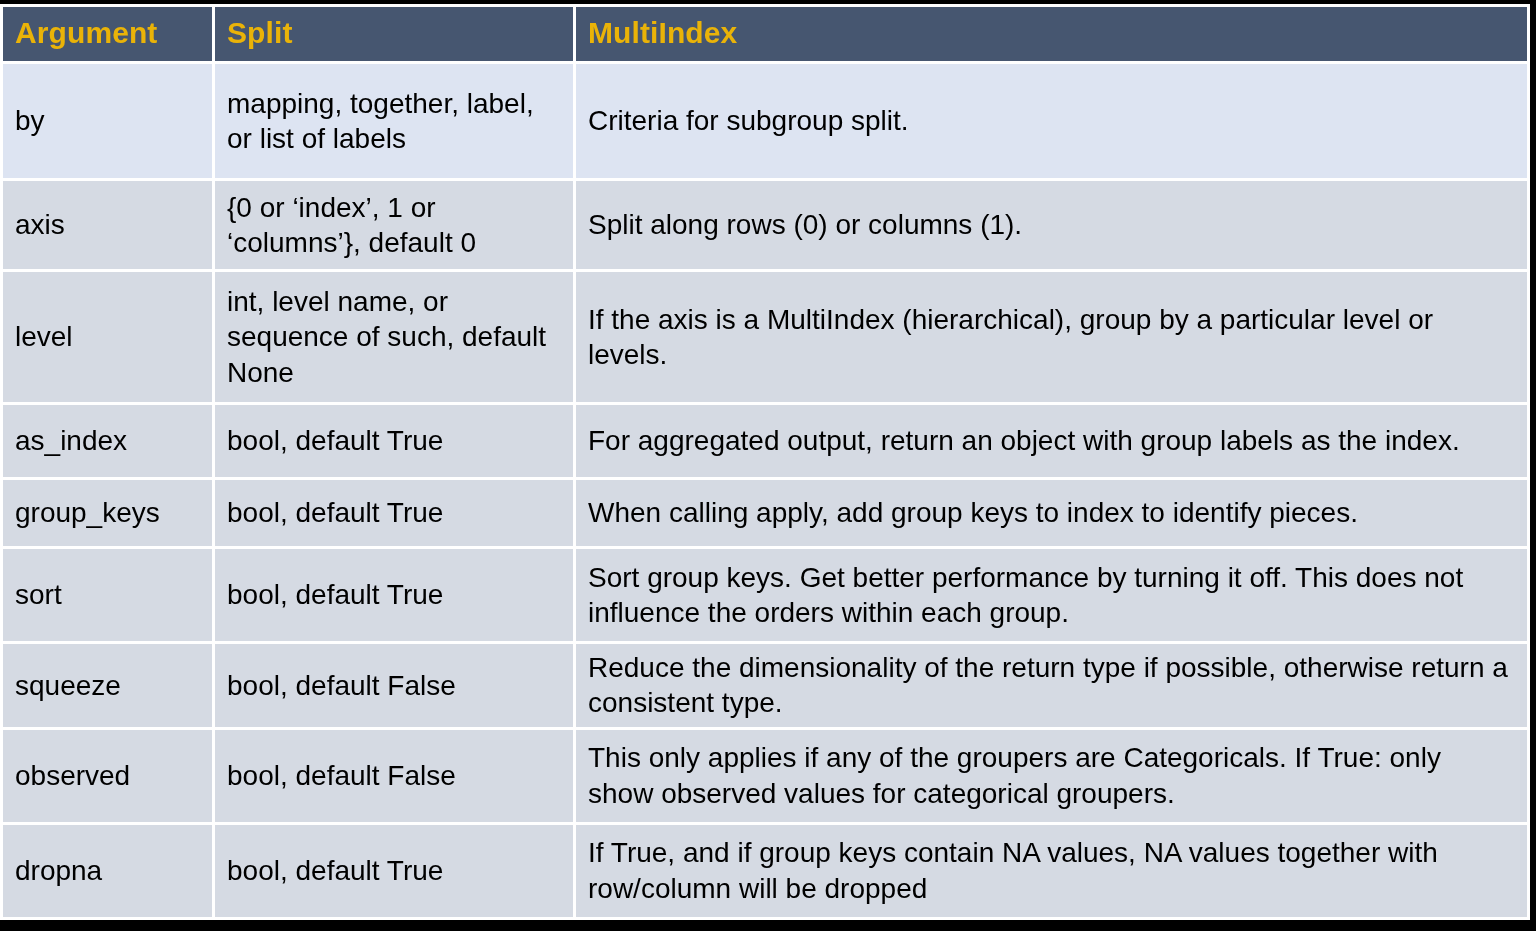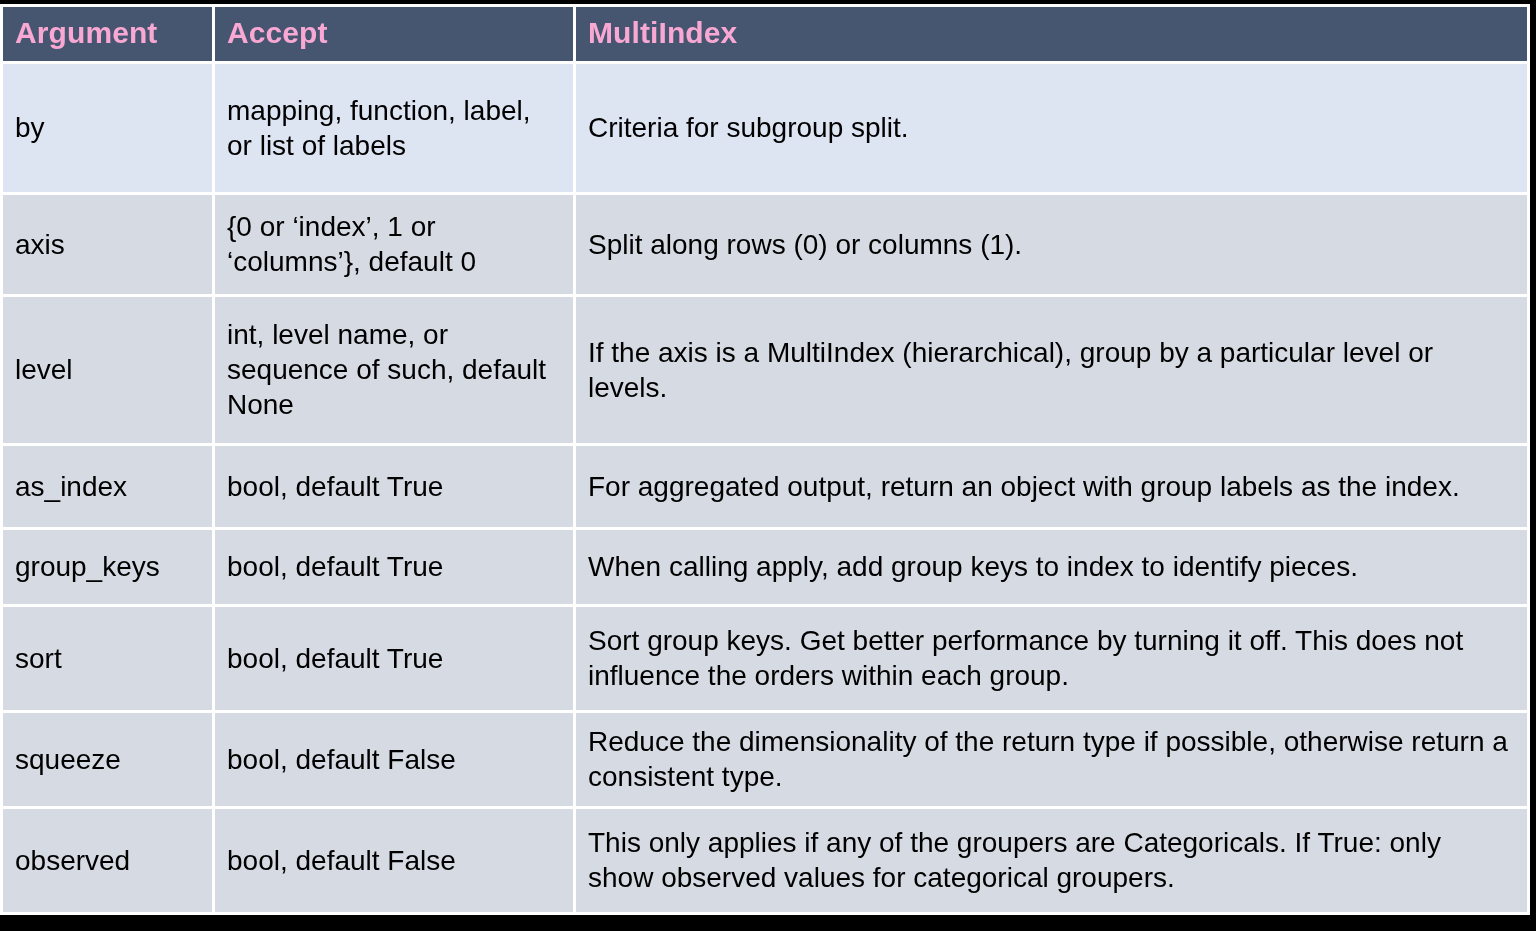--- a/index.html
+++ b/index.html
@@ -43,21 +43,21 @@
     background: #ffffff;
   }
 
   
   col.c-arg   { width: 209px; }
   col.c-acc   { width: 358px; }
   col.c-desc  { width: auto; }
 
   thead th {
     background: #465670;
-    color: #f9a8d4;
+    color: #eab308;
     font-size: 30px;
     font-weight: bold;
     text-align: left;
     padding: 4px 10px 6px 12px;
     height: 44px;
     vertical-align: middle;
     letter-spacing: 0.1px;
     border: 0;
   }
 
@@ -98,28 +98,28 @@
   <div class="table-wrap">
     <table class="param-table">
       <colgroup>
         <col class="c-arg">
         <col class="c-acc">
         <col class="c-desc">
       </colgroup>
       <thead>
         <tr>
           <th>Argument</th>
-          <th>Accept</th>
+          <th>Split</th>
           <th>MultiIndex</th>
         </tr>
       </thead>
       <tbody>
         <tr class="row-light h-by">
           <td class="cell-arg">by</td>
-          <td class="cell-acc">mapping, function, label, or list of labels</td>
+          <td class="cell-acc">mapping, together, label, or list of labels</td>
           <td class="cell-desc">Criteria for subgroup split.</td>
         </tr>
         <tr class="row-gray h-axis">
           <td class="cell-arg">axis</td>
           <td class="cell-acc">{0 or ‘index’, 1 or ‘columns’}, default 0</td>
           <td class="cell-desc">Split along rows (0) or columns (1).</td>
         </tr>
         <tr class="row-gray h-level">
           <td class="cell-arg">level</td>
           <td class="cell-acc">int, level name, or sequence of such, default None</td>
@@ -143,16 +143,21 @@
         <tr class="row-gray h-squeeze">
           <td class="cell-arg">squeeze</td>
           <td class="cell-acc">bool, default False</td>
           <td class="cell-desc">Reduce the dimensionality of the return type if possible, otherwise return a consistent type.</td>
         </tr>
         <tr class="row-gray h-observed">
           <td class="cell-arg">observed</td>
           <td class="cell-acc">bool, default False</td>
           <td class="cell-desc">This only applies if any of the groupers are Categoricals. If True: only show observed values for categorical groupers.</td>
         </tr>
+        <tr class="row-gray h-dropna">
+          <td class="cell-arg">dropna</td>
+          <td class="cell-acc">bool, default True</td>
+          <td class="cell-desc">If True, and if group keys contain NA values, NA values together with row/column will be dropped</td>
+        </tr>
       </tbody>
     </table>
   </div>
 </div>
 
 </body></html>

